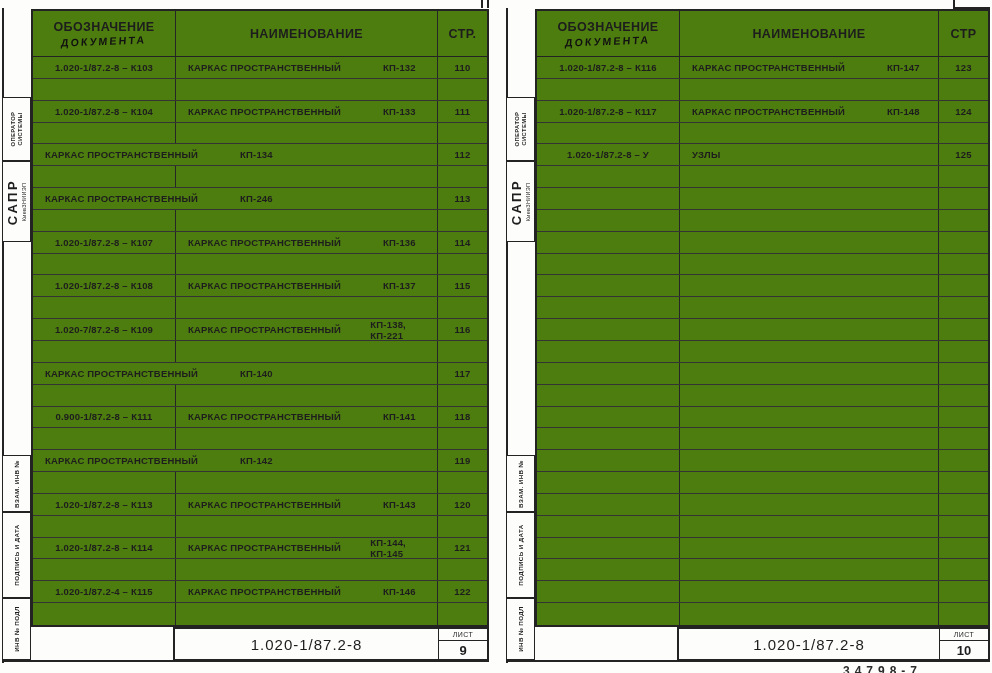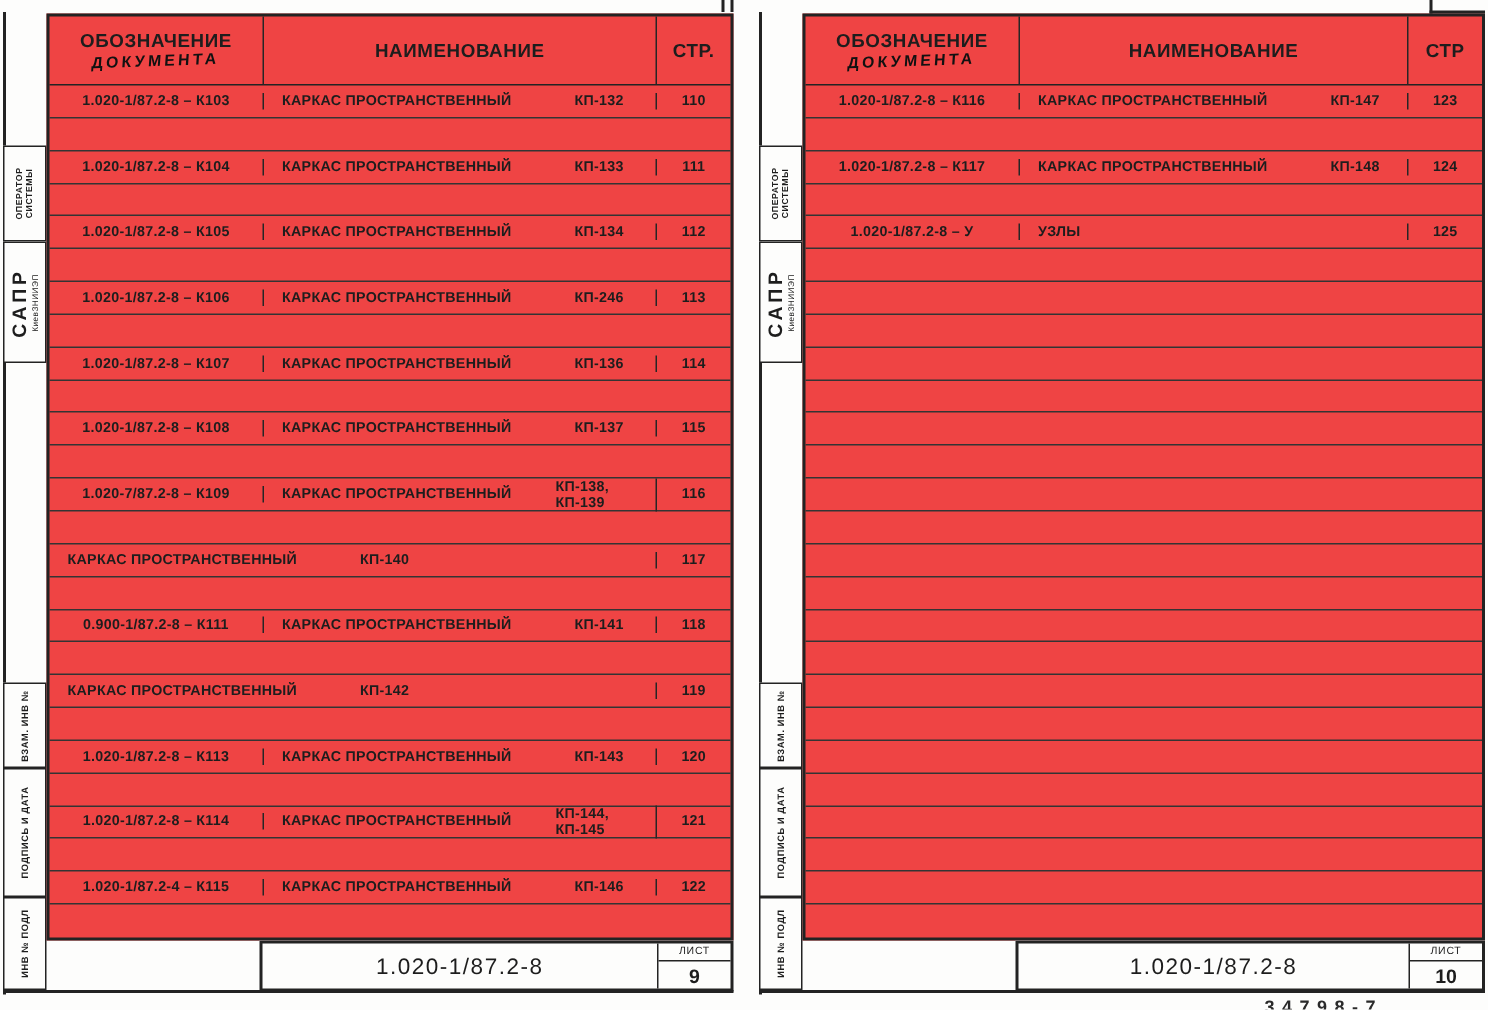--- a/index.html
+++ b/index.html
@@ -23,29 +23,29 @@
   .sb-podpis{top:512px;height:86px;}
   .sb-inv{top:598px;height:62px;}
   .rotor{position:absolute;left:50%;top:50%;transform:translate(-50%,-50%) rotate(-90deg);text-align:center;line-height:1.15;white-space:nowrap;}
   .rotor span{display:block;}
   .t-tiny{font-size:5.8px;letter-spacing:.4px;font-weight:bold;}
   .t-sapr{font-size:13px;font-weight:bold;letter-spacing:2.5px;}
   .t-org{font-size:5.5px;letter-spacing:.3px;}
   .t-side{font-size:6.2px;font-weight:bold;letter-spacing:.4px;}
 
   
-  .table{position:absolute;left:29px;right:0;top:9px;box-sizing:border-box;border:2px solid #232323;background:#ef4444;}
+  .table{position:absolute;left:29px;right:0;top:9px;box-sizing:border-box;border:2px solid #232323;background:#4d7c0f;}
   .thead{display:flex;height:46px;border-bottom:1.6px solid #232323;box-sizing:border-box;}
   .th{display:flex;flex-direction:column;align-items:center;justify-content:center;box-sizing:border-box;}
   .col-des{width:143px;border-right:1.4px solid #262626;}
   .col-name{flex:1;border-right:1.4px solid #262626;}
   .col-page{width:49px;}
   .th-label{font-size:12.5px;letter-spacing:.4px;font-weight:600;}
   .hand{font-size:10.5px;letter-spacing:2.2px;font-weight:bold;transform:rotate(-2deg) skewX(-6deg);margin-top:1px;color:#111;}
-  .trow{display:flex;height:21.85px;border-bottom:1px solid #343434;box-sizing:border-box;align-items:center;}
+  .trow{display:flex;height:21.85px;border-bottom:1px solid #343434;box-sizing:border-box;}
   .trow:last-child{border-bottom:none;}
   .td{box-sizing:border-box;display:flex;align-items:center;font-size:9.5px;font-weight:bold;letter-spacing:.2px;}
   .td.col-des{justify-content:center;}
   .td.col-name{padding-left:12px;}
   .td.col-page{justify-content:center;}
   .nm{display:inline-block;width:195px;}
   .dt{display:inline-block;}
 
   
   .footer{position:absolute;left:171px;right:0;top:627px;height:34px;box-sizing:border-box;border:2px solid #232323;display:flex;background:#fdfdfc;}
@@ -127,34 +127,32 @@
             <span class="dt">КП-133</span>
           </div>
           <div class="td col-page">111</div>
         </div>
         <div class="trow">
           <div class="td col-des"></div>
           <div class="td col-name"></div>
           <div class="td col-page"></div>
         </div>
         <div class="trow">
-          <div class="td col-des">1.020-1/87.2-8 – К105</div>
           <div class="td col-name">
             <span class="nm">КАРКАС ПРОСТРАНСТВЕННЫЙ</span>
             <span class="dt">КП-134</span>
           </div>
           <div class="td col-page">112</div>
         </div>
         <div class="trow">
           <div class="td col-des"></div>
           <div class="td col-name"></div>
           <div class="td col-page"></div>
         </div>
         <div class="trow">
-          <div class="td col-des">1.020-1/87.2-8 – К106</div>
           <div class="td col-name">
             <span class="nm">КАРКАС ПРОСТРАНСТВЕННЫЙ</span>
             <span class="dt">КП-246</span>
           </div>
           <div class="td col-page">113</div>
         </div>
         <div class="trow">
           <div class="td col-des"></div>
           <div class="td col-name"></div>
           <div class="td col-page"></div>
@@ -182,21 +180,21 @@
         </div>
         <div class="trow">
           <div class="td col-des"></div>
           <div class="td col-name"></div>
           <div class="td col-page"></div>
         </div>
         <div class="trow">
           <div class="td col-des">1.020-7/87.2-8 – К109</div>
           <div class="td col-name">
             <span class="nm">КАРКАС ПРОСТРАНСТВЕННЫЙ</span>
-            <span class="dt">КП-138, КП-139</span>
+            <span class="dt">КП-138, КП-221</span>
           </div>
           <div class="td col-page">116</div>
         </div>
         <div class="trow">
           <div class="td col-des"></div>
           <div class="td col-name"></div>
           <div class="td col-page"></div>
         </div>
         <div class="trow">
           <div class="td col-name">

